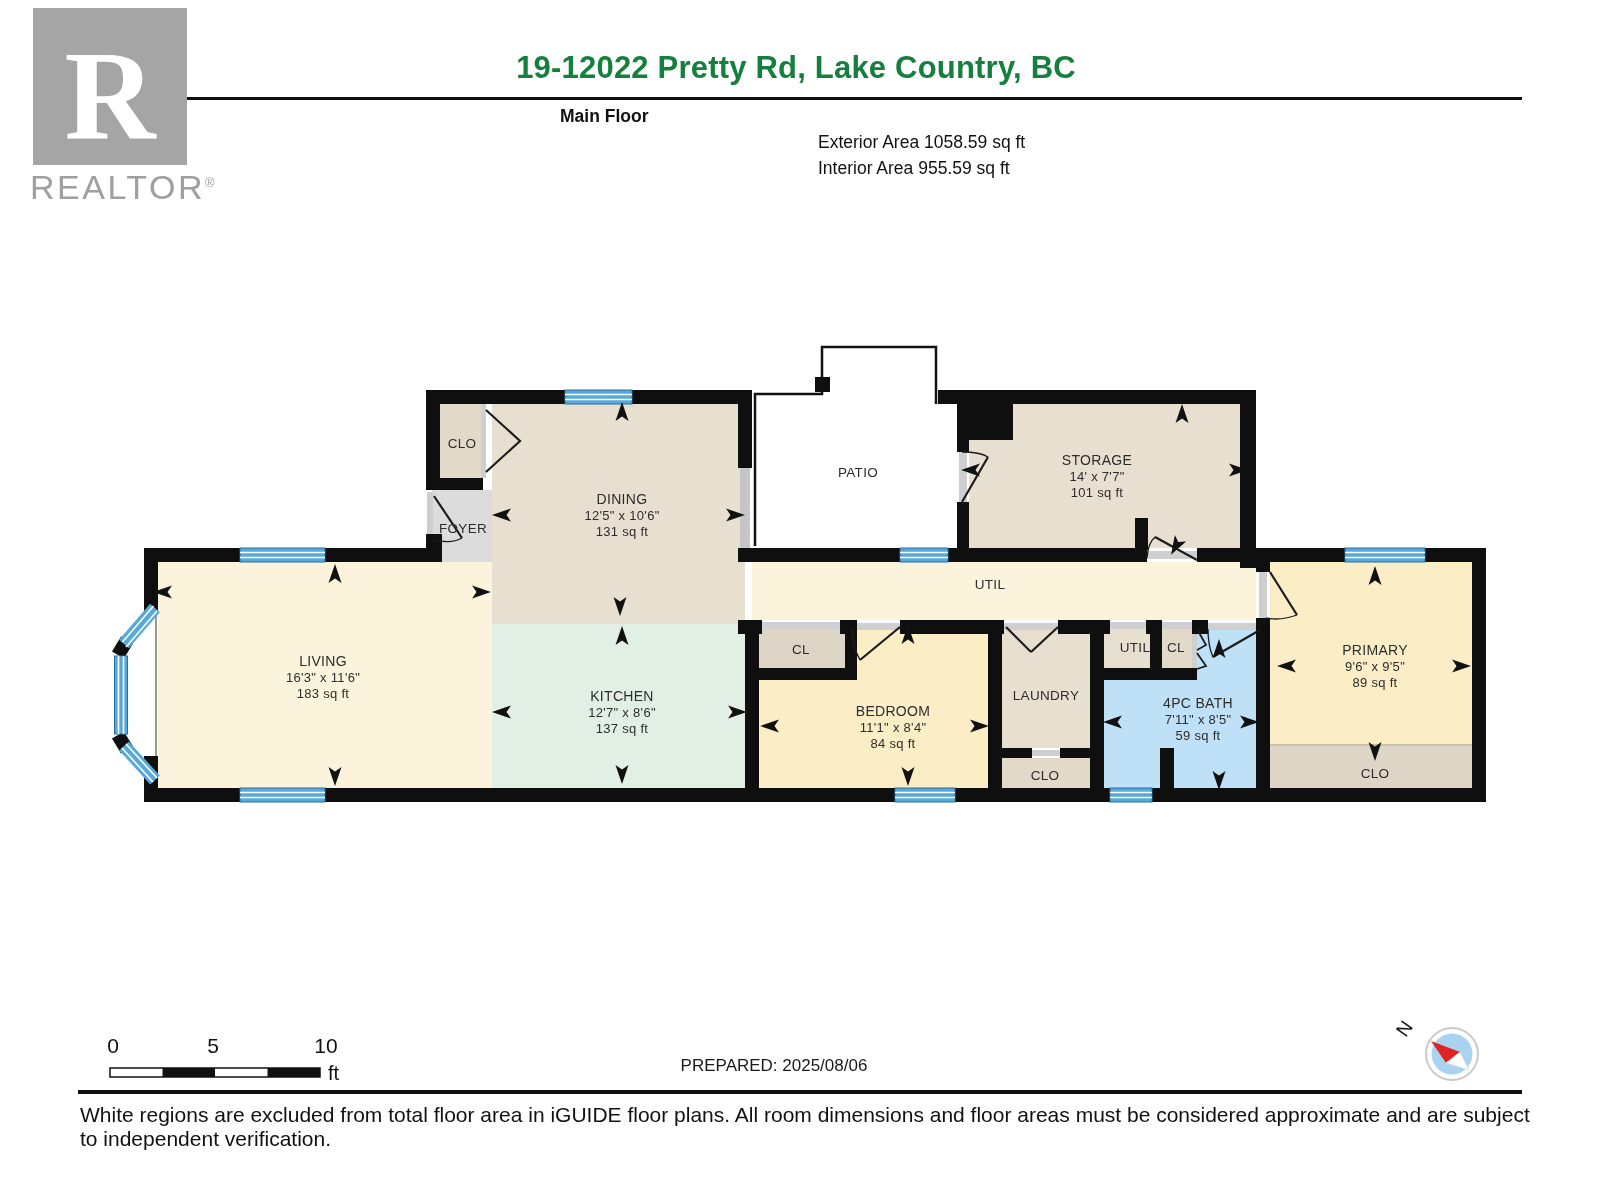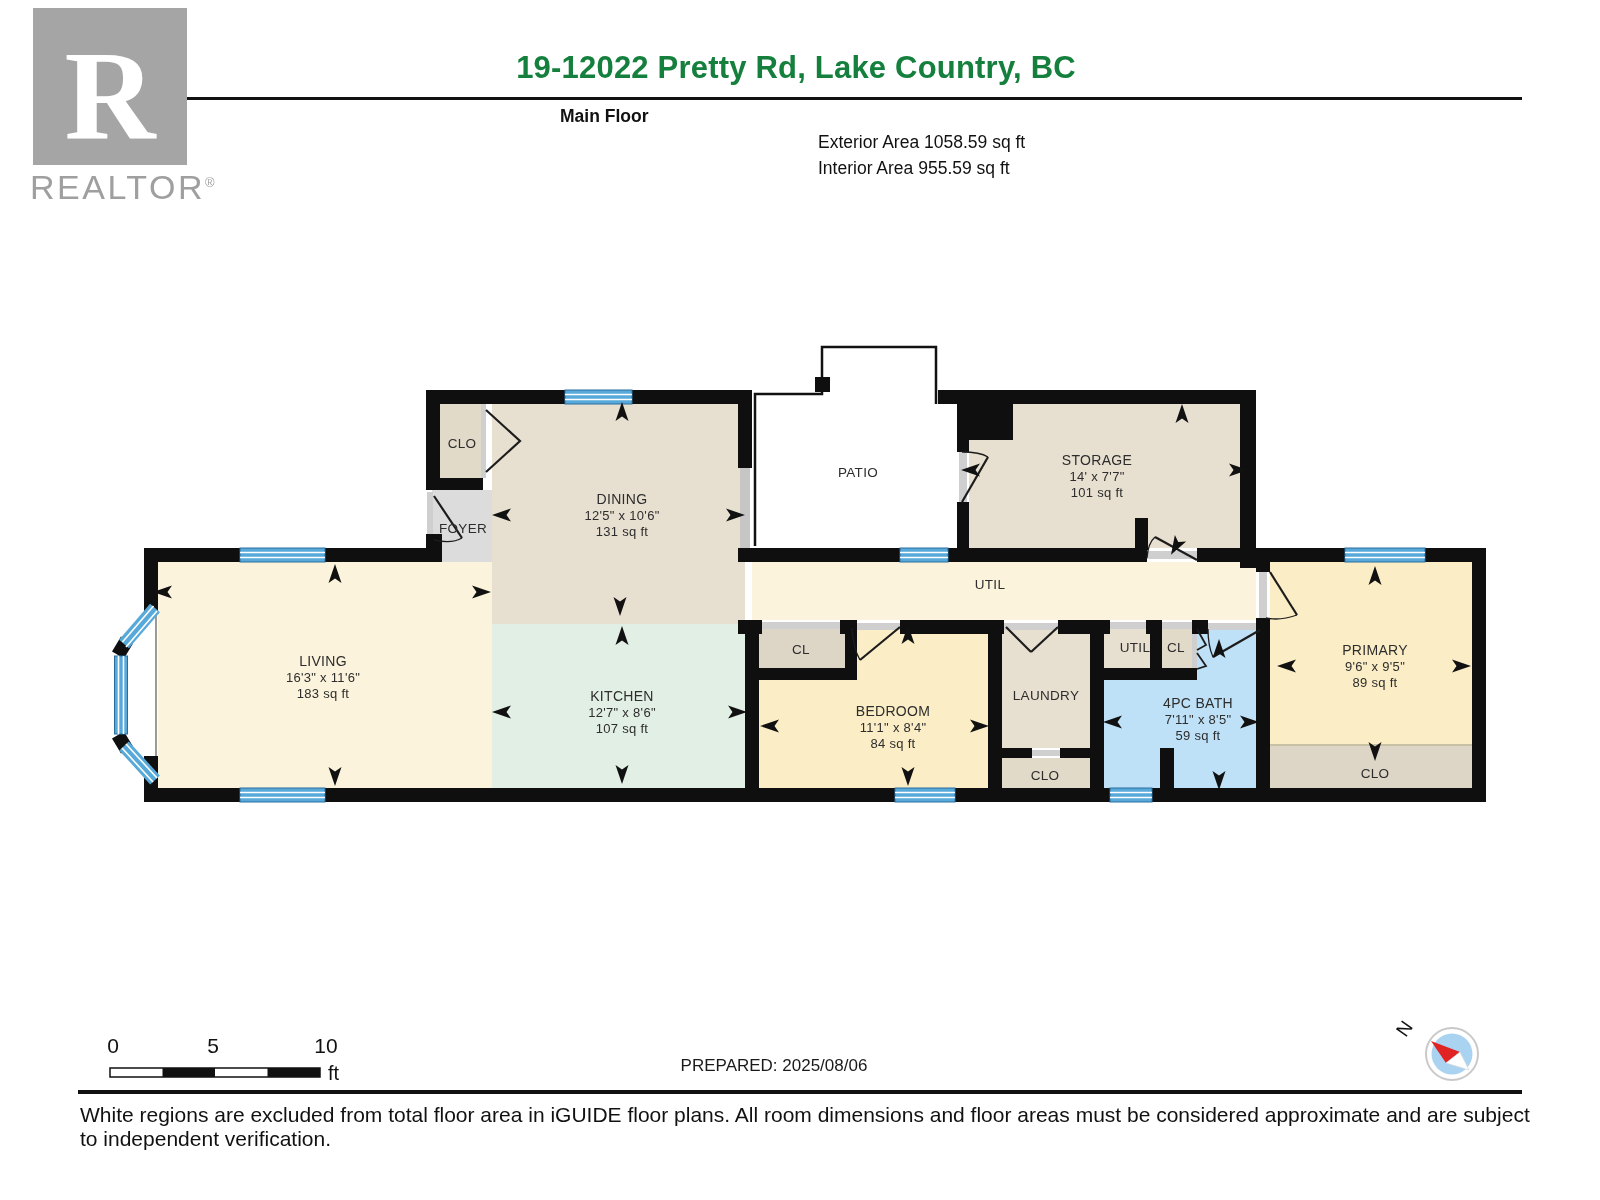--- a/index.html
+++ b/index.html
@@ -266,21 +266,21 @@
   <span class="sub">183 sq ft</span>
 </div>
 <div class="lbl" style="left:622px;top:515px;">
   <span class="nm">DINING</span>
   <span class="sub">12'5" x 10'6"</span>
   <span class="sub">131 sq ft</span>
 </div>
 <div class="lbl" style="left:622px;top:712px;">
   <span class="nm">KITCHEN</span>
   <span class="sub">12'7" x 8'6"</span>
-  <span class="sub">107 sq ft</span>
+  <span class="sub">137 sq ft</span>
 </div>
 <div class="lbl" style="left:1097px;top:476px;">
   <span class="nm">STORAGE</span>
   <span class="sub">14' x 7'7"</span>
   <span class="sub">101 sq ft</span>
 </div>
 <div class="lbl" style="left:893px;top:727px;">
   <span class="nm">BEDROOM</span>
   <span class="sub">11'1" x 8'4"</span>
   <span class="sub">84 sq ft</span>

